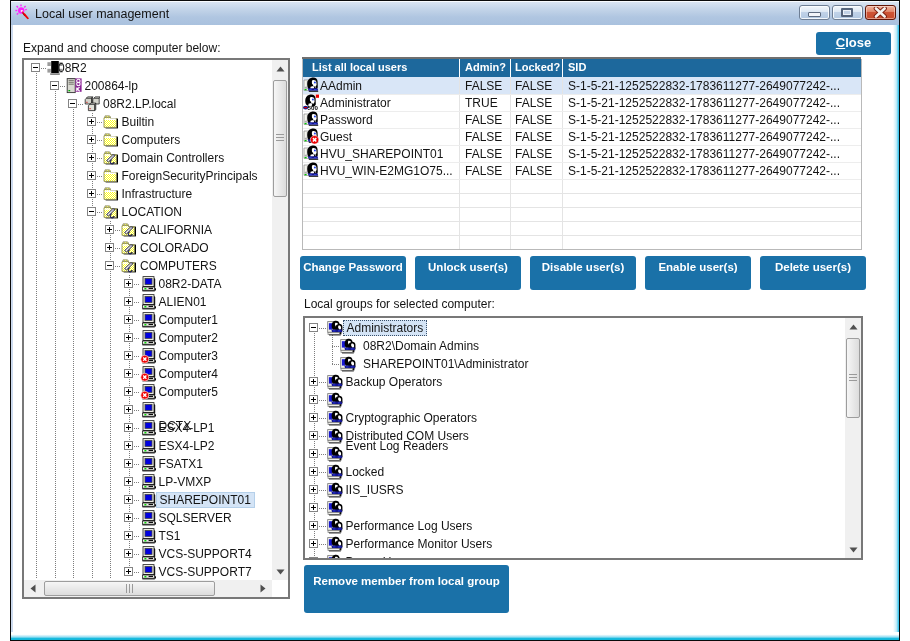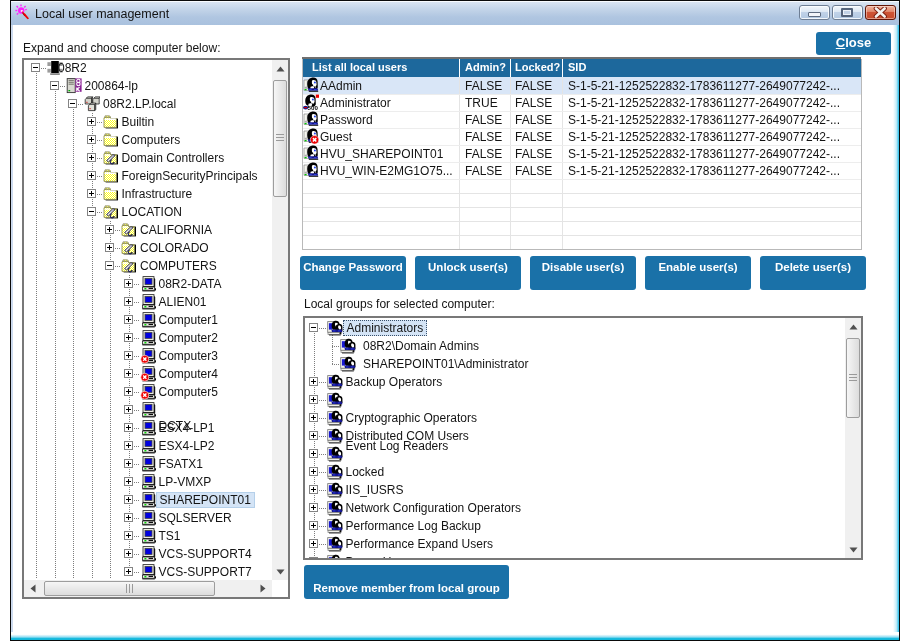--- a/index.html
+++ b/index.html
@@ -1042,21 +1042,20 @@
 <path d="M8.4 10.2 C7.8 6.8 8.8 4.4 11.4 3.9 C13.6 3.5 15.2 4.8 15.4 6.4 L15.5 10.8 L14.2 12.4 L9.8 12.4 C9.0 11.8 8.6 11.2 8.4 10.2 Z" fill="#000000"></path>
 <path d="M11.6 5.6 C12.8 5.3 13.9 6.0 14.0 7.0 L14.1 8.6 L13.4 9.8 L12.1 9.5 L11.2 7.6 C11.1 6.7 11.2 6.0 11.6 5.6 Z" fill="#ffffff"></path>
 <path d="M4.4 9.6 L14.8 9.6 L15.4 12.2 L5.0 12.2 Z" fill="#14148c"></path>
 <rect x="6.0" y="10.4" width="2.4" height="1.0" fill="#2a3cd8"></rect>
 <rect x="11.0" y="10.4" width="2.4" height="1.0" fill="#2a3cd8"></rect>
 <rect x="1.0" y="12.4" width="11.6" height="2.0" fill="#efefe9" stroke="#777" stroke-width="0.7"></rect>
 <path d="M2.0 14.6 L13.8 14.6 L13.8 15.4 L2.0 15.4 Z" fill="#0a0a0a"></path>
 <path d="M12.8 12.2 L14.4 12.2 L14.4 14.4 L12.8 14.4 Z" fill="#0a0a0a"></path>
 </g>
     </svg>
-    <div class="t" style="left:40.5px;top:182px">Network Configuration Operators</div>
     <div class="exp" style="left:3.5px;top:185px">
       <i style="left:1px;top:3px;width:5px;height:1px"></i>
       <i style="left:3px;top:1px;width:1px;height:5px"></i>
     </div>
 <div class="doth" style="left:13.5px;top:208px;width:7.0px"></div>
     <svg style="position:absolute;left:21.5px;top:200px" width="16" height="16" viewBox="0 0 16 16">
 <g>
 <rect x="0.7" y="1.6" width="8.6" height="10.6" fill="#efefe9" stroke="#777" stroke-width="0.8"></rect>
 <rect x="1.9" y="3.2" width="3.4" height="6.4" fill="#1818d0"></rect>
 <path d="M4.8 7.6 C4.2 4.2 5.2 1.4 8.2 0.8 C10.6 0.4 12.2 1.8 12.4 3.6 L12.5 8.2 L11.2 9.8 L6.2 9.8 C5.4 9.2 5.0 8.6 4.8 7.6 Z" fill="#000000"></path>
@@ -1064,21 +1063,21 @@
 <path d="M8.4 10.2 C7.8 6.8 8.8 4.4 11.4 3.9 C13.6 3.5 15.2 4.8 15.4 6.4 L15.5 10.8 L14.2 12.4 L9.8 12.4 C9.0 11.8 8.6 11.2 8.4 10.2 Z" fill="#000000"></path>
 <path d="M11.6 5.6 C12.8 5.3 13.9 6.0 14.0 7.0 L14.1 8.6 L13.4 9.8 L12.1 9.5 L11.2 7.6 C11.1 6.7 11.2 6.0 11.6 5.6 Z" fill="#ffffff"></path>
 <path d="M4.4 9.6 L14.8 9.6 L15.4 12.2 L5.0 12.2 Z" fill="#14148c"></path>
 <rect x="6.0" y="10.4" width="2.4" height="1.0" fill="#2a3cd8"></rect>
 <rect x="11.0" y="10.4" width="2.4" height="1.0" fill="#2a3cd8"></rect>
 <rect x="1.0" y="12.4" width="11.6" height="2.0" fill="#efefe9" stroke="#777" stroke-width="0.7"></rect>
 <path d="M2.0 14.6 L13.8 14.6 L13.8 15.4 L2.0 15.4 Z" fill="#0a0a0a"></path>
 <path d="M12.8 12.2 L14.4 12.2 L14.4 14.4 L12.8 14.4 Z" fill="#0a0a0a"></path>
 </g>
     </svg>
-    <div class="t" style="left:40.5px;top:200px">Performance Log Backup</div>
+    <div class="t" style="left:40.5px;top:200px">Performance Log Users</div>
     <div class="exp" style="left:3.5px;top:203px">
       <i style="left:1px;top:3px;width:5px;height:1px"></i>
       <i style="left:3px;top:1px;width:1px;height:5px"></i>
     </div>
 <div class="doth" style="left:13.5px;top:226px;width:7.0px"></div>
     <svg style="position:absolute;left:21.5px;top:218px" width="16" height="16" viewBox="0 0 16 16">
 <g>
 <rect x="0.7" y="1.6" width="8.6" height="10.6" fill="#efefe9" stroke="#777" stroke-width="0.8"></rect>
 <rect x="1.9" y="3.2" width="3.4" height="6.4" fill="#1818d0"></rect>
 <path d="M4.8 7.6 C4.2 4.2 5.2 1.4 8.2 0.8 C10.6 0.4 12.2 1.8 12.4 3.6 L12.5 8.2 L11.2 9.8 L6.2 9.8 C5.4 9.2 5.0 8.6 4.8 7.6 Z" fill="#000000"></path>
@@ -1086,21 +1085,21 @@
 <path d="M8.4 10.2 C7.8 6.8 8.8 4.4 11.4 3.9 C13.6 3.5 15.2 4.8 15.4 6.4 L15.5 10.8 L14.2 12.4 L9.8 12.4 C9.0 11.8 8.6 11.2 8.4 10.2 Z" fill="#000000"></path>
 <path d="M11.6 5.6 C12.8 5.3 13.9 6.0 14.0 7.0 L14.1 8.6 L13.4 9.8 L12.1 9.5 L11.2 7.6 C11.1 6.7 11.2 6.0 11.6 5.6 Z" fill="#ffffff"></path>
 <path d="M4.4 9.6 L14.8 9.6 L15.4 12.2 L5.0 12.2 Z" fill="#14148c"></path>
 <rect x="6.0" y="10.4" width="2.4" height="1.0" fill="#2a3cd8"></rect>
 <rect x="11.0" y="10.4" width="2.4" height="1.0" fill="#2a3cd8"></rect>
 <rect x="1.0" y="12.4" width="11.6" height="2.0" fill="#efefe9" stroke="#777" stroke-width="0.7"></rect>
 <path d="M2.0 14.6 L13.8 14.6 L13.8 15.4 L2.0 15.4 Z" fill="#0a0a0a"></path>
 <path d="M12.8 12.2 L14.4 12.2 L14.4 14.4 L12.8 14.4 Z" fill="#0a0a0a"></path>
 </g>
     </svg>
-    <div class="t" style="left:40.5px;top:218px">Performance Expand Users</div>
+    <div class="t" style="left:40.5px;top:218px">Performance Monitor Users</div>
     <div class="exp" style="left:3.5px;top:221px">
       <i style="left:1px;top:3px;width:5px;height:1px"></i>
       <i style="left:3px;top:1px;width:1px;height:5px"></i>
     </div>
 <svg style="position:absolute;left:21.5px;top:236px" width="16" height="16" viewBox="0 0 16 16">
 <g>
 <rect x="0.7" y="1.6" width="8.6" height="10.6" fill="#efefe9" stroke="#777" stroke-width="0.8"></rect>
 <rect x="1.9" y="3.2" width="3.4" height="6.4" fill="#1818d0"></rect>
 <path d="M4.8 7.6 C4.2 4.2 5.2 1.4 8.2 0.8 C10.6 0.4 12.2 1.8 12.4 3.6 L12.5 8.2 L11.2 9.8 L6.2 9.8 C5.4 9.2 5.0 8.6 4.8 7.6 Z" fill="#000000"></path>
 <path d="M8.4 2.8 C9.8 2.4 11.0 3.2 11.2 4.4 L11.3 6.2 L10.5 7.6 L9.1 7.2 L8.0 5.0 C7.9 4.0 8.0 3.2 8.4 2.8 Z" fill="#ffffff"></path>
@@ -1121,12 +1120,12 @@
 <svg style="position:absolute;left:849px;top:324px" width="9" height="6" viewBox="0 0 9 6">
     <path d="M4.5 0.5 L8.5 5.5 L0.5 5.5 Z" fill="#505050"></path>
   </svg>
 <div class="th" style="left:846px;top:338px;width:14px;height:80px"></div>
 <div style="left:849px;top:374px;width:8px;height:1px;background:#9a9a9a"></div>
 <div style="left:849px;top:377px;width:8px;height:1px;background:#9a9a9a"></div>
 <div style="left:849px;top:380px;width:8px;height:1px;background:#9a9a9a"></div>
 <svg style="position:absolute;left:849px;top:547px" width="9" height="6" viewBox="0 0 9 6">
     <path d="M4.5 5.5 L8.5 0.5 L0.5 0.5 Z" fill="#505050"></path>
   </svg>
-<div class="btn" style="left:304px;top:565px;width:205px;height:34px;padding-top:17px">Remove member from local group</div>
+<div class="btn" style="left:304px;top:565px;width:205px;height:48px;padding-top:10px">Remove member from local group</div>
 </body></html>

